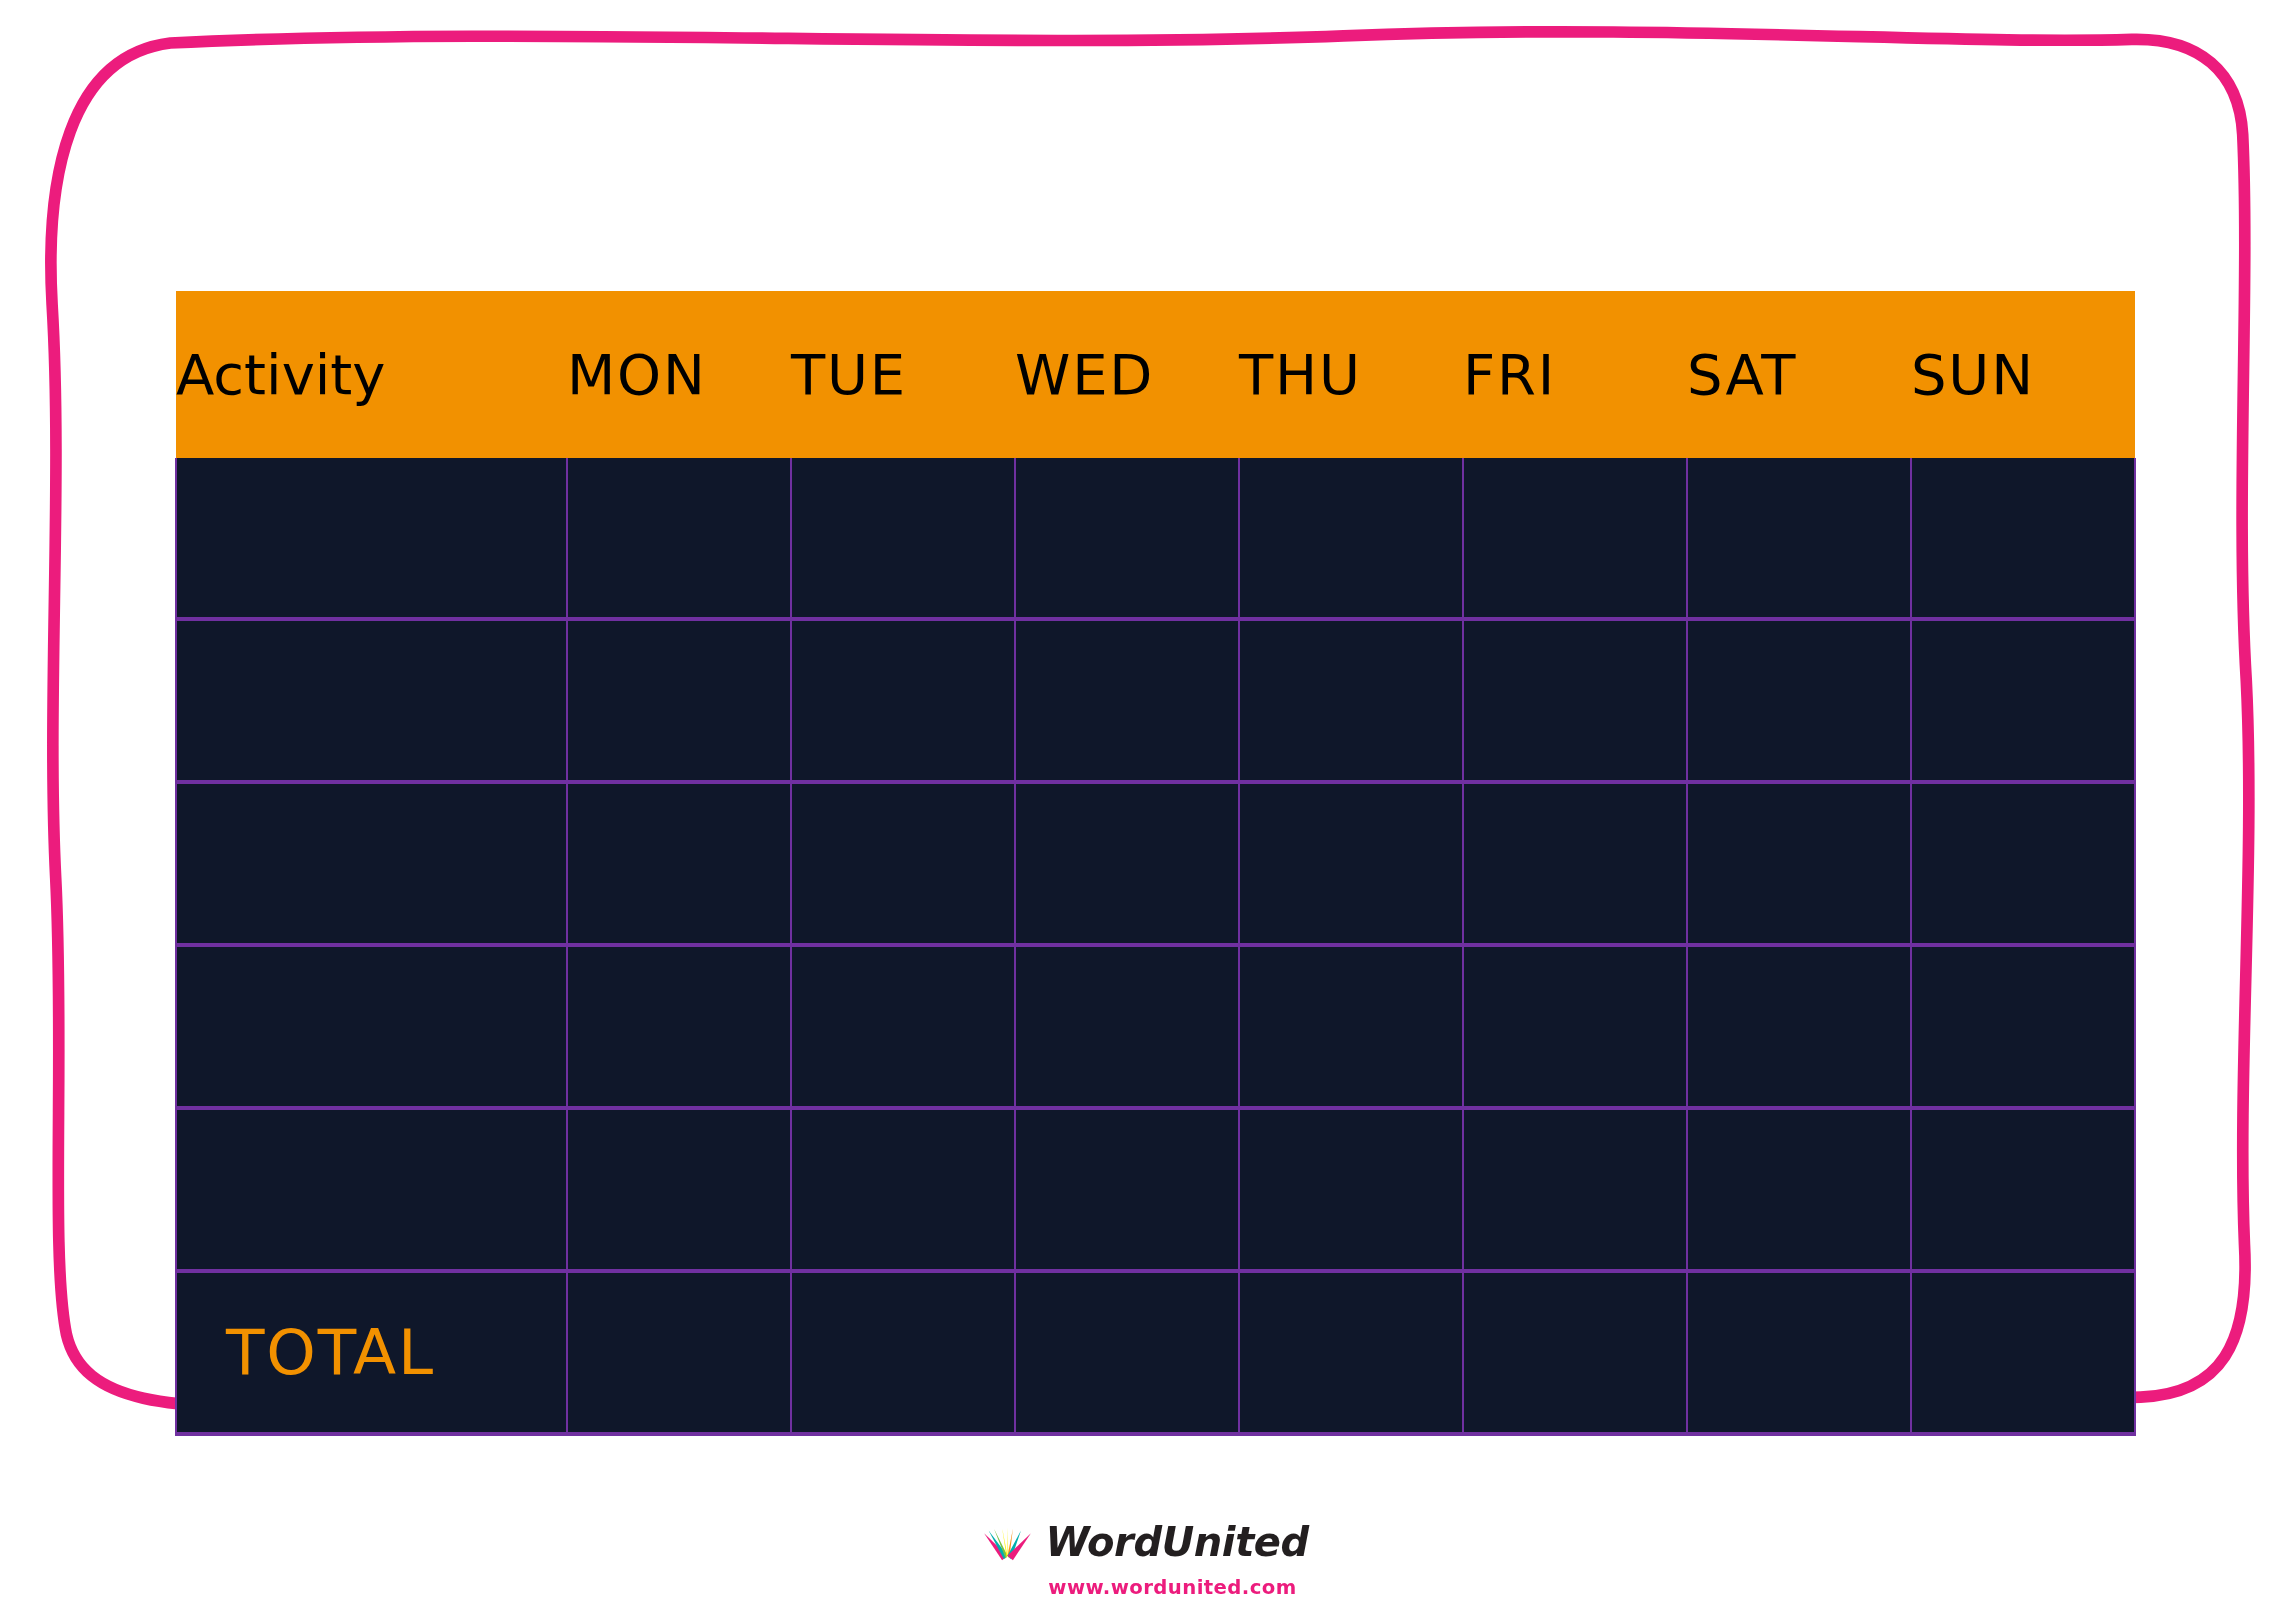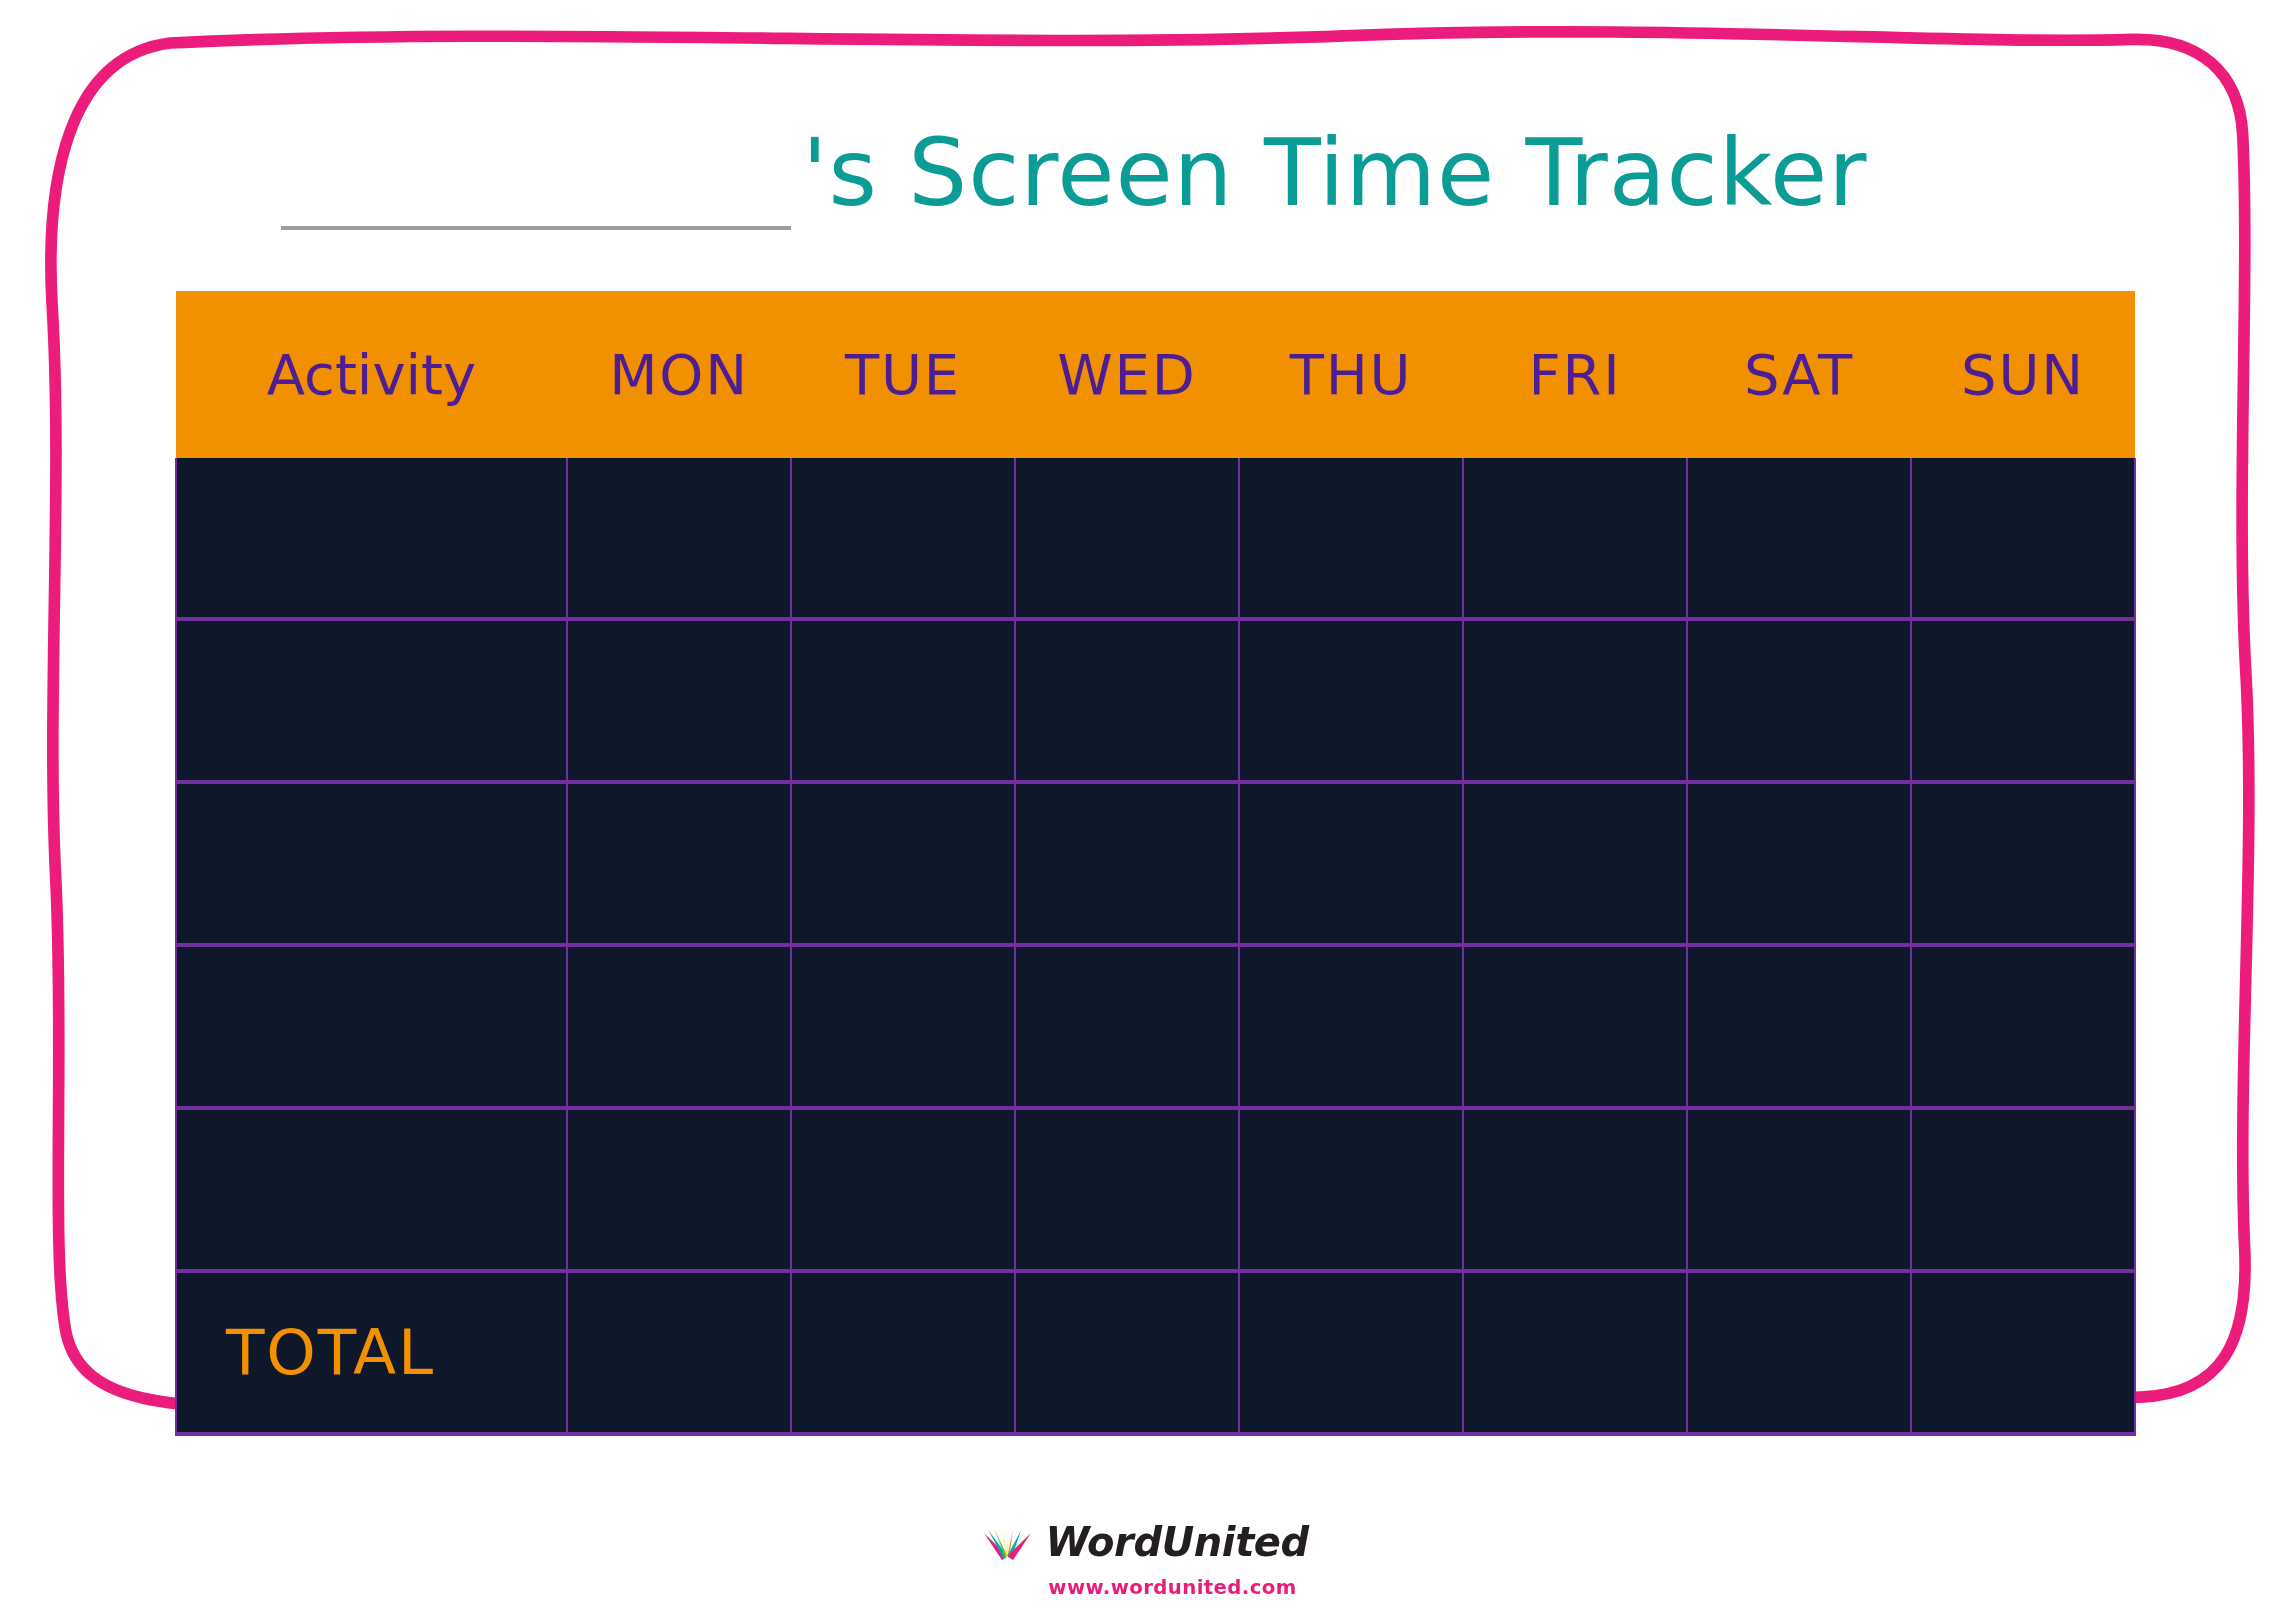--- a/index.html
+++ b/index.html
@@ -72,29 +72,29 @@
     top: 291px;
     width: 1960px;
     border-collapse: collapse;
     table-layout: fixed;
   }
   #tracker-table col.activity-col { width: 391px; }
   #tracker-table col.day-col      { width: 224px; }
 
   #tracker-table thead th {
     background: #F29100;
-    color: #4c1d95;
+    color: #000000;
     height: 167px;
     font-family: "DejaVu Sans", sans-serif;
     font-size: 56px;
     font-weight: 400;
     letter-spacing: 1.8px;
     border: none;
     padding: 0;
-    text-align: center;
+    text-align: left;
     vertical-align: middle;
   }
   #tracker-table thead th.activity-head {
     font-size: 56px;
     letter-spacing: 0px;
   }
 
   #tracker-table tbody td {
     height: 159px;
     border-left: 2.7px solid #7030A0;
@@ -173,24 +173,20 @@
       C 190 1576, 92 1568, 74 1490
       C 56 1400, 72 1180, 62 980
       C 52 780, 70 540, 58 340
       C 50 200, 76 62, 190 48
       Z
     " fill="none" stroke="#EC1C7D" stroke-width="13" stroke-linecap="round" stroke-linejoin="round"></path>
 </svg>
 
 <div id="sheet">
 
-  <div id="title-row">
-    <div id="name-blank"></div>
-    <div id="title-text">'s Screen Time Tracker</div>
-  </div>
 
   <table id="tracker-table">
     <colgroup>
       <col class="activity-col">
       <col class="day-col">
         <col class="day-col">
         <col class="day-col">
         <col class="day-col">
       <col class="day-col">
         <col class="day-col">

